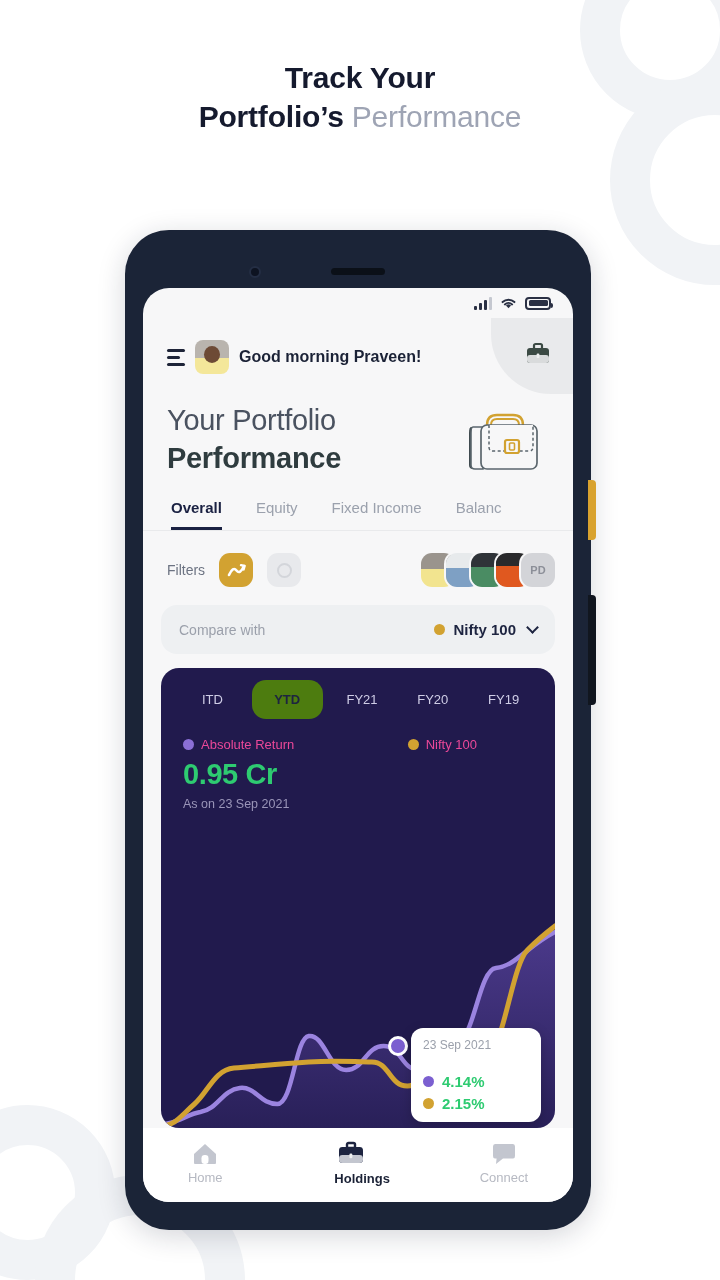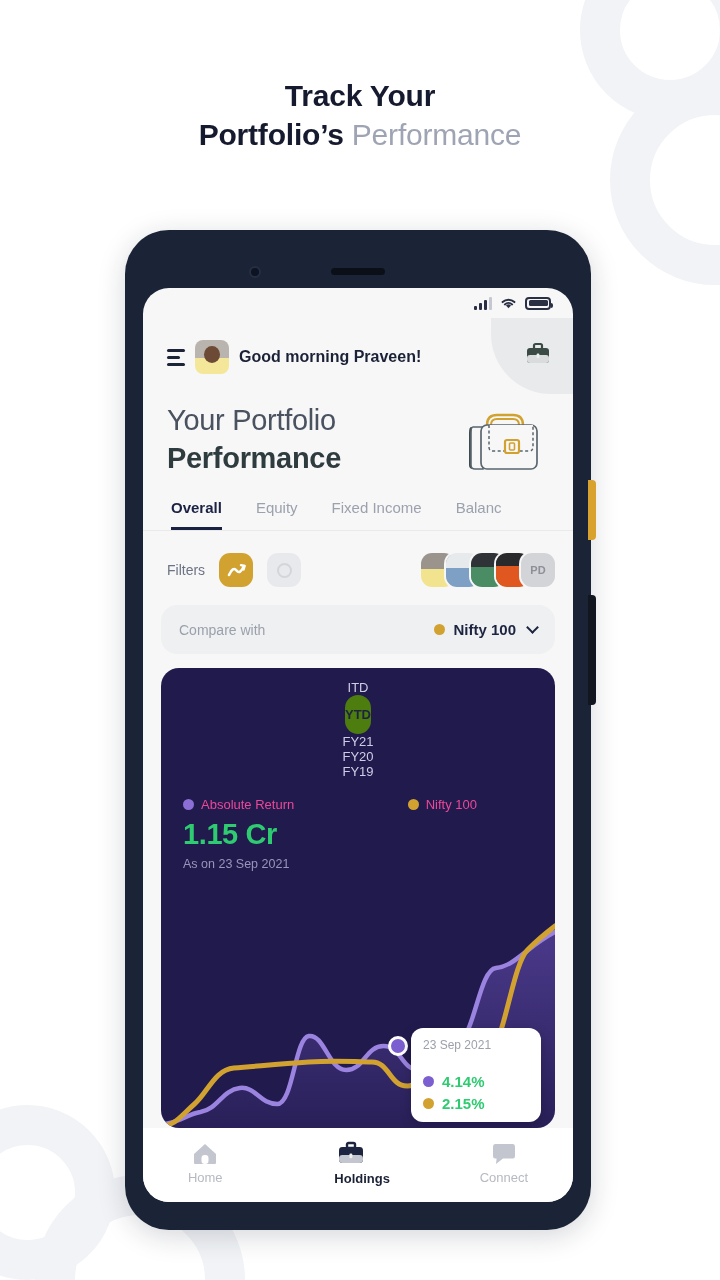--- a/index.html
+++ b/index.html
@@ -13,21 +13,21 @@
 
   
   .deco { position:absolute; border-radius:50%; border:40px solid #f1f3f6; z-index:0; }
   .deco-tr-1 { width:180px; height:180px; right:-40px; top:-60px; }
   .deco-tr-2 { width:210px; height:210px; right:-100px; top:75px; }
   .deco-bl-1 { width:175px; height:175px; left:-60px; top:1105px; }
   .deco-bl-2 { width:210px; height:210px; left:35px; top:1175px; }
 
   
   .headline {
-    position:absolute; top:76px; left:0; width:720px;
+    position:absolute; top:58px; left:0; width:720px;
     text-align:center; z-index:2; line-height:1.30;
   }
   .headline .l1 { font-size:30px; font-weight:bold; color:#151a2e; letter-spacing:-0.2px; }
   .headline .l2 { font-size:30px; font-weight:bold; color:#151a2e; letter-spacing:-0.2px; }
   .headline .l2 .muted { color:#9ea4b4; font-weight:normal; }
 
   
   .phone {
     position:absolute; left:125px; top:230px;
     width:466px; height:1000px;
@@ -143,21 +143,21 @@
   .dot { width:11px;height:11px;border-radius:50%; flex:none; }
   .compare-val { font-size:15px;font-weight:bold;color:#1d2440; }
   .chev { width:9px;height:9px;border-right:2.5px solid #1d2440;border-bottom:2.5px solid #1d2440;
     transform:rotate(45deg); margin-left:4px; margin-top:-4px; }
 
   
   .chart-card {
     margin:14px 18px 0 18px; background:#211a4d; border-radius:18px;
     flex:1; position:relative; overflow:hidden; min-height:0;
   }
-  .periods { display:flex; align-items:center; padding:12px 16px 0 16px;flex-direction:column; }
+  .periods { display:flex; align-items:center; padding:12px 16px 0 16px; }
   .period { flex:1; text-align:center; font-size:13px; color:#cfcde6; }
   .period.active {
     color:#1d2440; font-weight:bold; background:#4d7c0f;
     border-radius:14px; padding:12px 0; margin:0 4px;
   }
   .legend { display:flex; padding:18px 22px 0 22px; }
   .legend-item { display:flex; align-items:center; gap:7px; font-size:13px; color:#ec4899; }
   .legend-item.right { margin-left:auto; margin-right:56px; }
   .ret-value { font-size:29px; font-weight:bold; color:#2ecb71; padding:6px 0 0 22px; letter-spacing:-0.4px;}
   .ret-date { font-size:12.5px; color:#9a95b8; padding:6px 8px 0 22px; }
@@ -309,21 +309,21 @@
         <div class="legend-item">
           <span class="dot" style="background:#8b6fd6"></span>
           <span>Absolute Return</span>
         </div>
         <div class="legend-item right">
           <span class="dot" style="background:#d2a231"></span>
           <span>Nifty 100</span>
         </div>
       </div>
 
-      <div class="ret-value">1.15 Cr</div>
+      <div class="ret-value">0.95 Cr</div>
       <div class="ret-date">As on 23 Sep 2021</div>
 
       <div class="plot">
         <svg viewBox="0 0 400 210" preserveAspectRatio="none">
           <defs>
             <linearGradient id="pf" x1="0" y1="0" x2="0" y2="1">
               <stop offset="0%" stop-color="#6d53bd" stop-opacity="0.55"></stop>
               <stop offset="100%" stop-color="#6d53bd" stop-opacity="0.10"></stop>
             </linearGradient>
           </defs>

